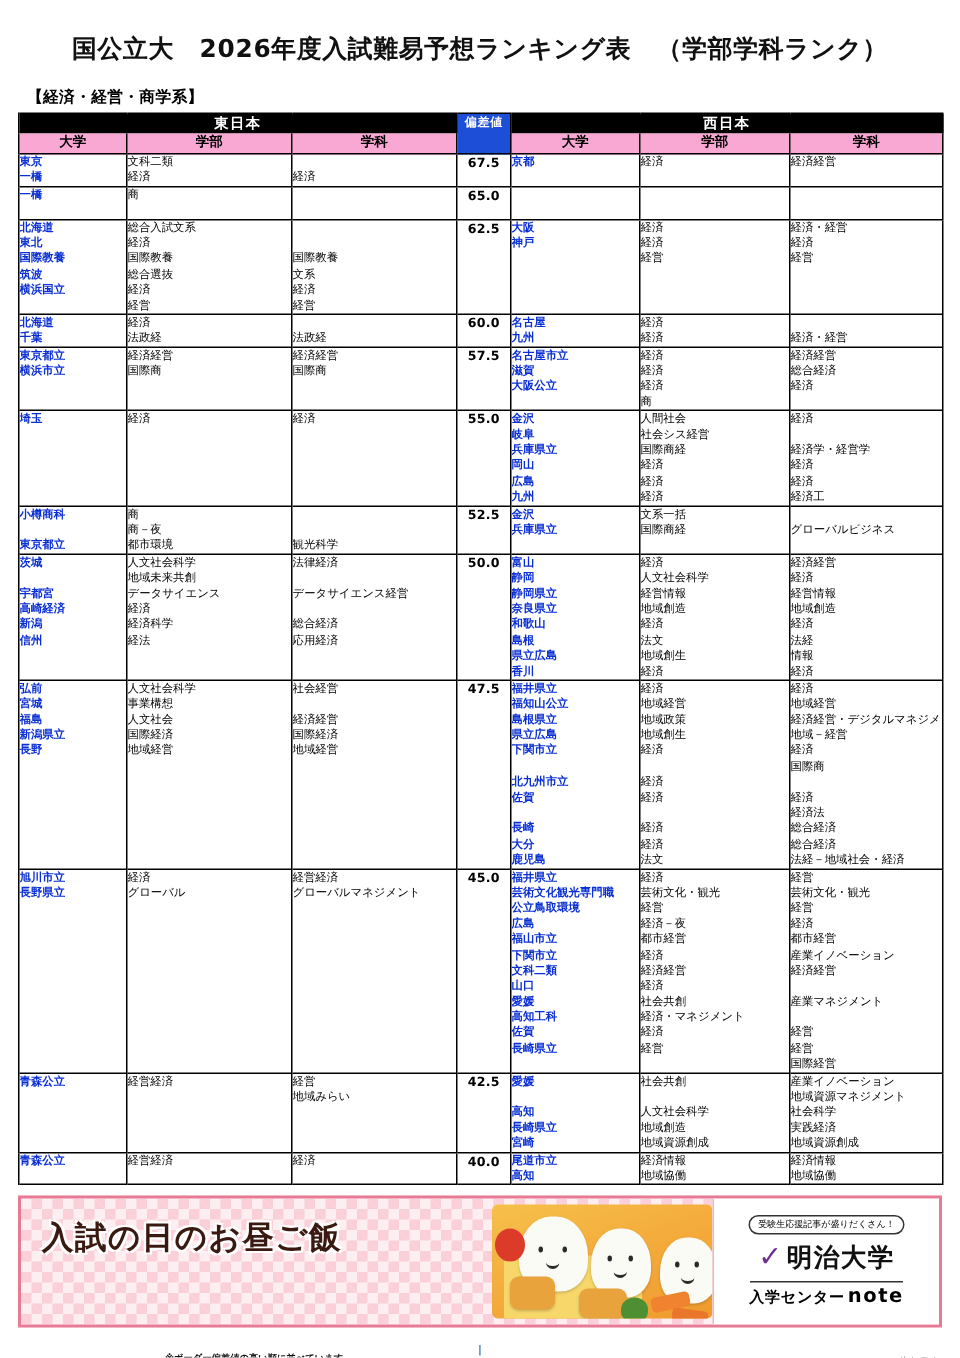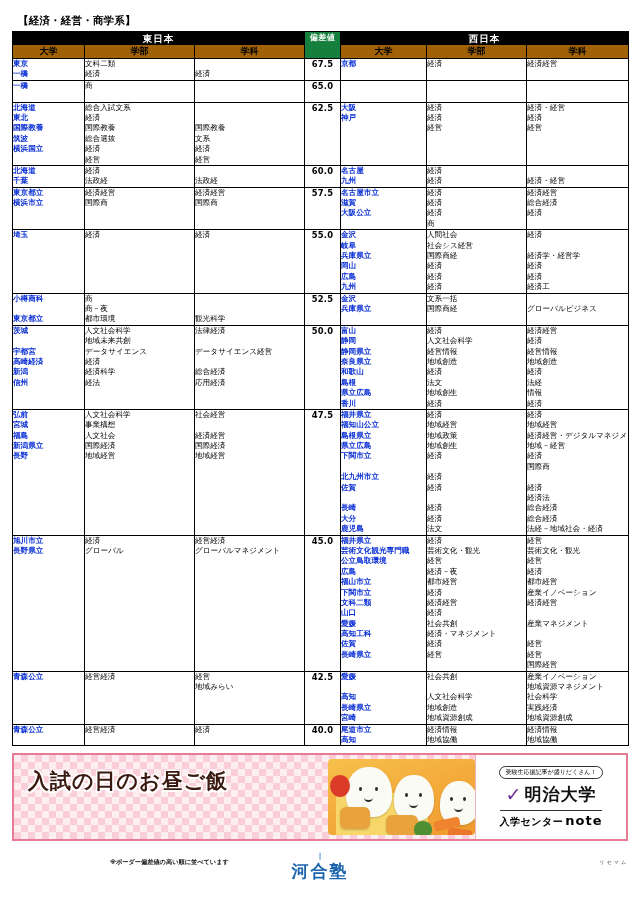--- a/index.html
+++ b/index.html
@@ -22,25 +22,25 @@
   }
   table.rank td,table.rank th{
     border-left:1px solid #000;border-right:1px solid #000;
     padding:0;vertical-align:top;
   }
   .hdr-region{
     background:#000;color:#fff;font-size:9.5px;font-weight:bold;
     text-align:center;height:13px;line-height:13px;letter-spacing:1px;
   }
   .hdr-dev{
-    background:#15803d;color:#fff;font-size:8px;font-weight:bold;
+    background:#1d4ed8;color:#fff;font-size:8px;font-weight:bold;
     text-align:center;vertical-align:middle;letter-spacing:0.5px;
   }
   .hdr-sub{
-    background:#a16207;color:#000;font-size:9px;font-weight:bold;
+    background:#f9a8d4;color:#000;font-size:9px;font-weight:bold;
     text-align:center;height:13px;line-height:13px;margin-top:42px;
   }
   .band > td{border-top:1.3px solid #000;}
   td.cell{font-size:7.6px;line-height:10.4px;padding:1px 0 2px 0;}
   .uni{color:#0a2fd4;font-weight:bold;}
   td.c-uni{padding-left:4px;}
   td.c-fac{padding-left:3px;}
   td.c-dep{padding-left:3px;}
   td.c-dev{
     text-align:center;font-size:8.4px;font-weight:bold;
@@ -108,20 +108,21 @@
   .resemom{
     position:absolute;right:0;top:6px;text-align:right;
   }
   .resemom-ruby{font-size:5px;letter-spacing:2px;color:#444;}
 </style>
 </head>
 <body>
 
 <div class="page">
 
+  <div class="title">国公立大　2026年度入試難易予想ランキング表　（学部学科ランク）</div>
   <div class="category">【経済・経営・商学系】</div>
 
   <table class="rank">
     <colgroup>
       <col style="width:72px">
         <col style="width:110px">
         <col style="width:110px">
       <col style="width:36px">
       <col style="width:86px">
         <col style="width:100px">

